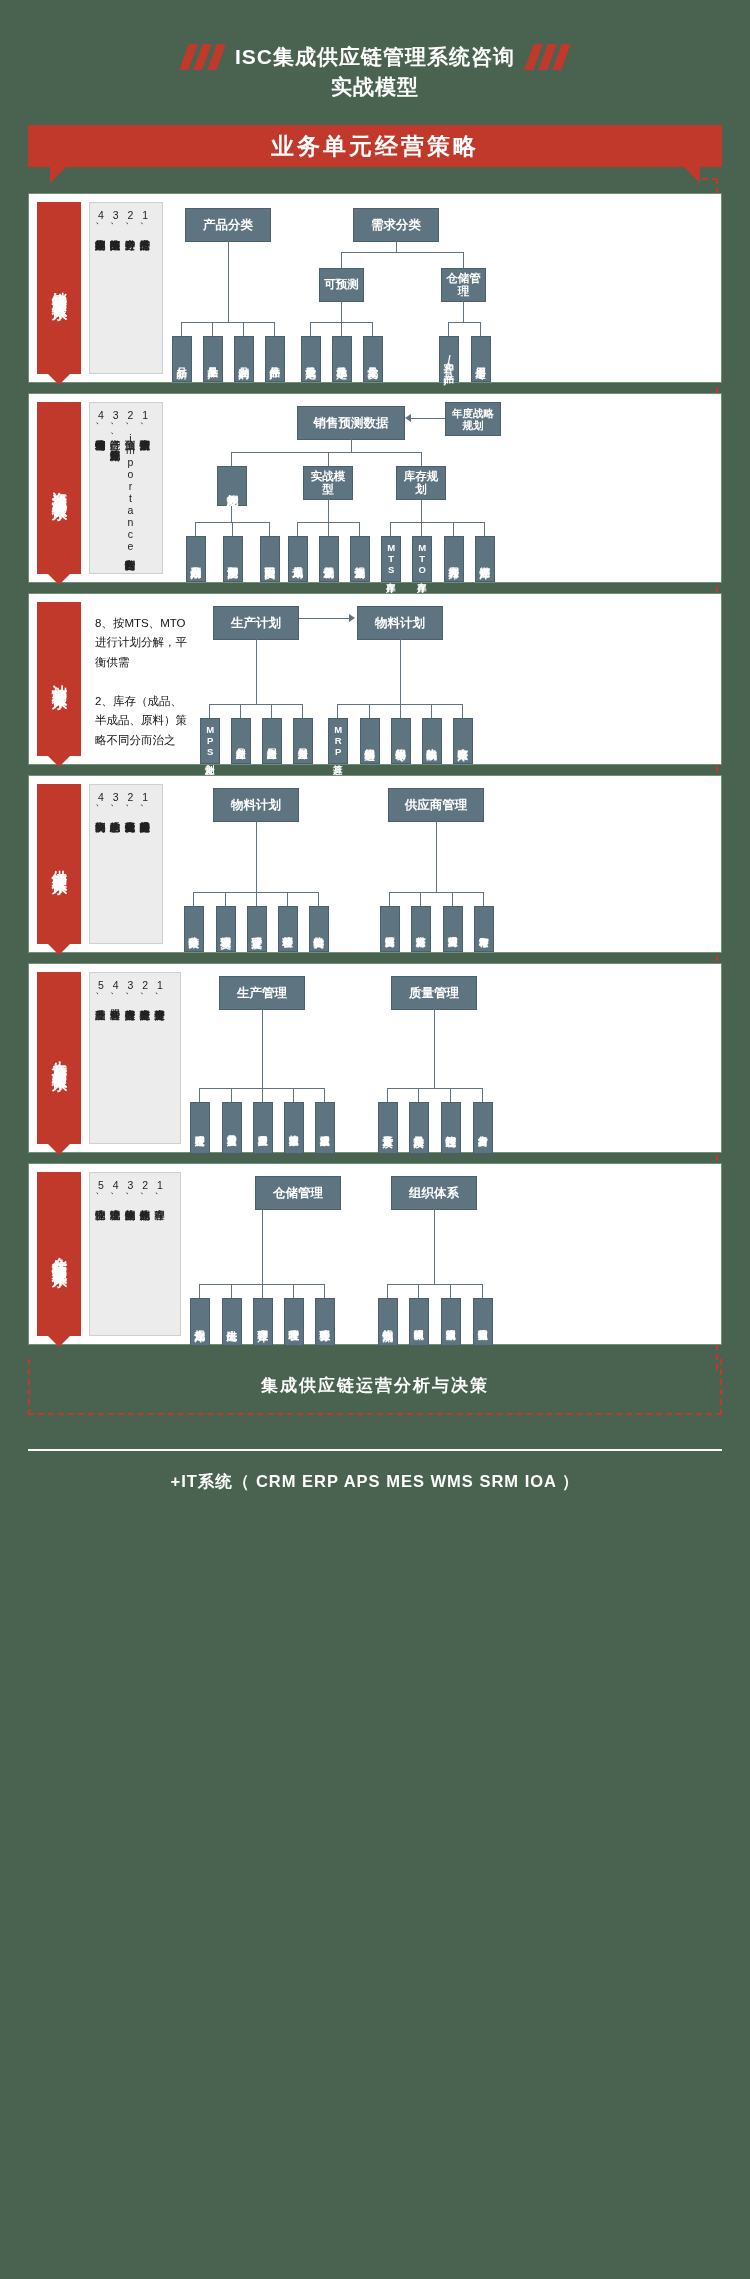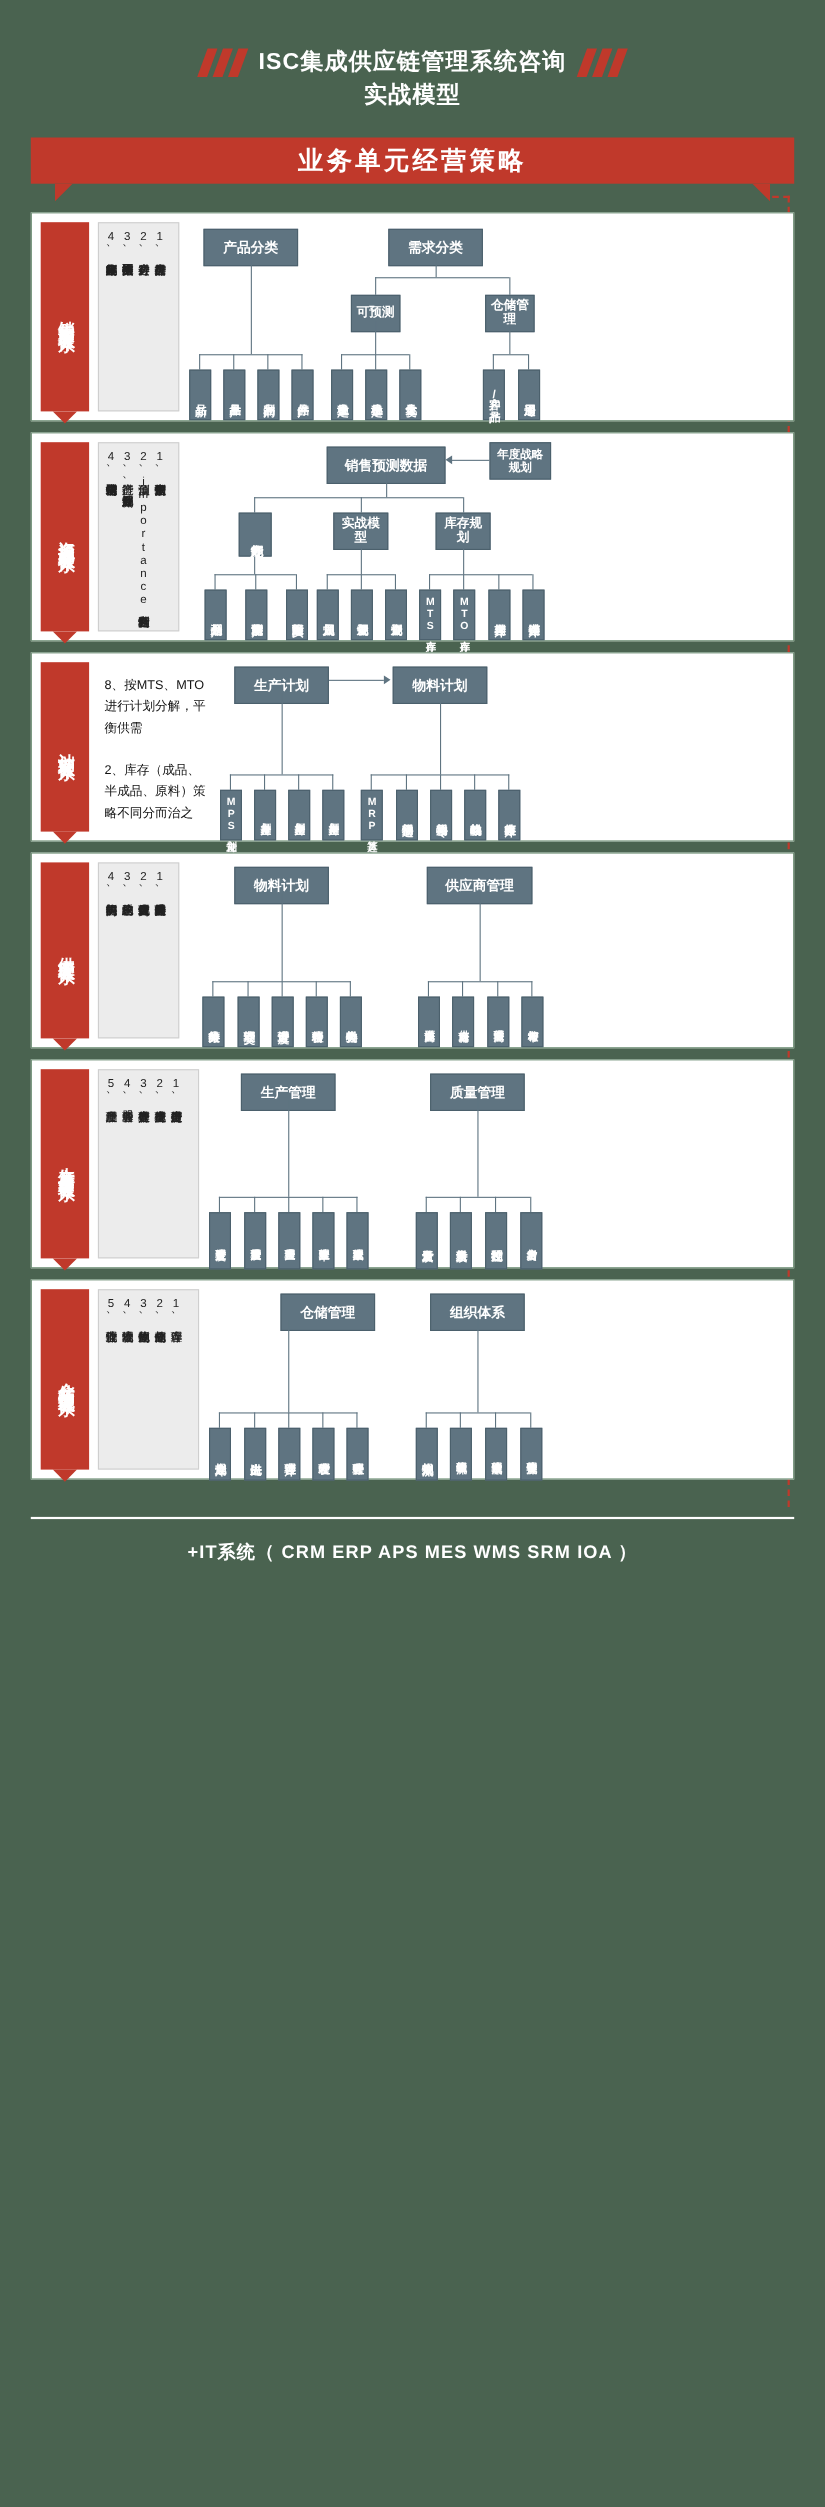--- a/index.html
+++ b/index.html
@@ -537,18 +537,19 @@
         </div>
       <div class="leaf" style="position:absolute;left:250px;top:126px;width:20px;height:48px;font-size:9.5px;">
           <span>物流成本管理</span>
         </div>
       <div class="leaf" style="position:absolute;left:282px;top:126px;width:20px;height:48px;font-size:9.5px;">
           <span>物流作业管理</span>
         </div>
     </div>
   </div>
 
+  <div class="bottom-dashed">集成供应链运营分析与决策</div>
 
   <div class="footer">
     <div>+IT系统（ CRM ERP APS MES WMS SRM IOA ）</div>
   </div>
 
 </div>
 
 </body></html>

